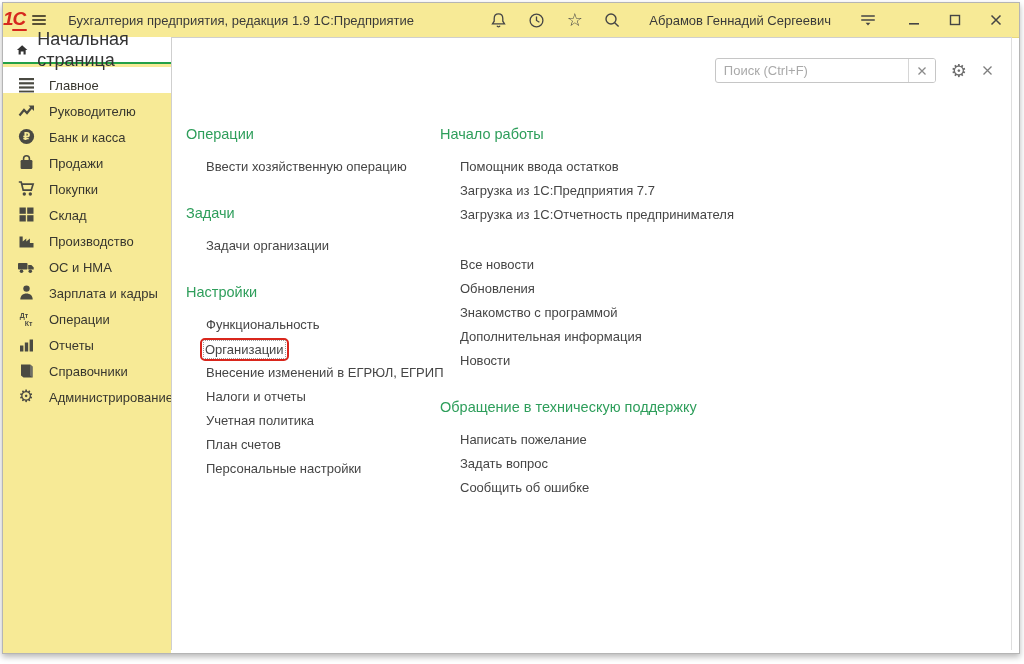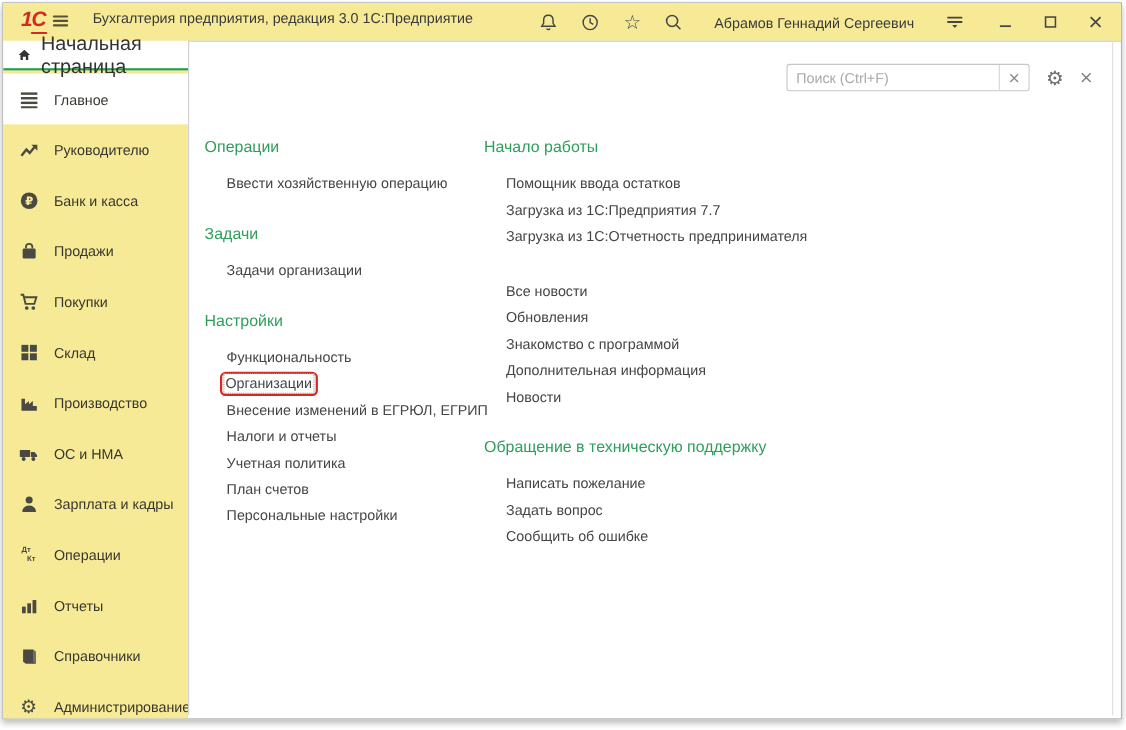--- a/index.html
+++ b/index.html
@@ -4,38 +4,38 @@
 <style>
   html,body{margin:0;padding:0;background:#ffffff;}
   body{width:1024px;height:664px;position:relative;overflow:hidden;
        font-family:"Liberation Sans","DejaVu Sans",sans-serif;color:#3f3f3f;
        -webkit-font-smoothing:antialiased;}
   .window{position:absolute;left:2px;top:2px;width:1016px;height:650px;
           border:1px solid #b5b5b5;background:#fff;box-shadow:0 3px 6px rgba(0,0,0,.28);}
   
   .titlebar{position:absolute;left:0;top:0;right:0;height:34px;background:#f7ea96;
             display:flex;align-items:center;border-bottom:1px solid #e6d87e;}
-  .tb-left{display:flex;gap:4px;padding-left:16px;flex:1;min-width:0;}
+  .tb-left{display:flex;align-items:center;gap:4px;padding-left:0;flex:1;min-width:0;}
   .logo{color:#d6281e;font-weight:bold;font-size:19px;font-style:italic;line-height:1;
         letter-spacing:-1px;position:relative;padding-bottom:3px;}
   .logo::after{content:"";position:absolute;left:9px;right:-2px;bottom:0;height:2px;background:#d6281e;border-radius:2px;}
   .tb-title{font-size:13px;color:#3a3a3a;white-space:nowrap;overflow:hidden;margin-left:16px;}
   .tb-right{display:flex;align-items:center;gap:19px;padding-right:14px;}
   .tb-icon{width:19px;height:19px;display:flex;align-items:center;justify-content:center;cursor:pointer;}
   .tb-icon svg{display:block;}
   .glyph-star{font-size:18px;color:#454545;line-height:1;}
   .tb-user{font-size:13px;color:#3a3a3a;white-space:nowrap;margin:0 8px;}
   .winbtns{display:flex;align-items:center;gap:22px;margin-left:8px;}
   
   .sidebar{position:absolute;left:0;top:34px;bottom:0;width:168px;background:#f7ea96;}
   .home-tab{height:25px;background:#ffffff;border-bottom:2px solid #24a148;
             display:flex;align-items:center;gap:9px;padding-left:13px;cursor:pointer;}
   .home-tab span{font-size:18px;color:#333;}
   .nav{padding-top:3px;}
-  .nav-item{height:46px;display:flex;align-items:center;cursor:pointer;}
+  .nav-item{height:26px;display:flex;align-items:flex-end;cursor:pointer;}
   .nav-item.active{background:#ffffff;}
   .nav-ico{width:46px;display:flex;justify-content:center;align-items:center;flex:none;}
   .nav-label{font-size:13px;color:#38372f;white-space:nowrap;}
   .glyph-gear{font-size:17px;color:#4a4a42;line-height:1;}
   .dtkt{font-size:7px;font-weight:bold;color:#4a4a42;line-height:1;text-align:left;}
   .dtkt .k{display:block;margin-left:5px;margin-top:1px;}
   
   .content{position:absolute;left:168px;top:34px;right:7px;bottom:3px;background:#fff;
            border-left:1px solid #cfcfcf;border-top:1px solid #cfcfcf;border-right:1px solid #dedede;padding-left:36px;}
   .searchbar{position:absolute;top:20px;right:18px;display:flex;align-items:center;gap:15px;}
@@ -70,21 +70,21 @@
       <span class="logo">1С</span>
       <span class="tb-icon">
         <svg width="18" height="18" viewBox="0 0 18 18">
             <g fill="#5a5236">
               <rect x="2" y="4" width="14" height="2" rx="1"></rect>
               <rect x="2" y="8" width="14" height="2" rx="1"></rect>
               <rect x="2" y="12" width="14" height="2" rx="1"></rect>
             </g>
           </svg>
       </span>
-      <span class="tb-title">Бухгалтерия предприятия, редакция 3.0 1С:Предприятие</span>
+      <span class="tb-title">Бухгалтерия предприятия, редакция 1.9 1С:Предприятие</span>
     </div>
     <div class="tb-right">
       <span class="tb-icon">
         <svg width="19" height="19" viewBox="0 0 19 19" fill="none" stroke="#454545" stroke-width="1.3">
             <path d="M9.5 2.8c-2.7 0-4.3 2-4.3 4.7v2.7l-1.7 2.6h12l-1.7-2.6V7.5c0-2.7-1.6-4.7-4.3-4.7z"></path>
             <path d="M8 14.8a1.6 1.6 0 0 0 3 0"></path>
           </svg>
       </span>
       <span class="tb-icon">
         <svg width="19" height="19" viewBox="0 0 19 19" fill="none" stroke="#454545" stroke-width="1.3">

